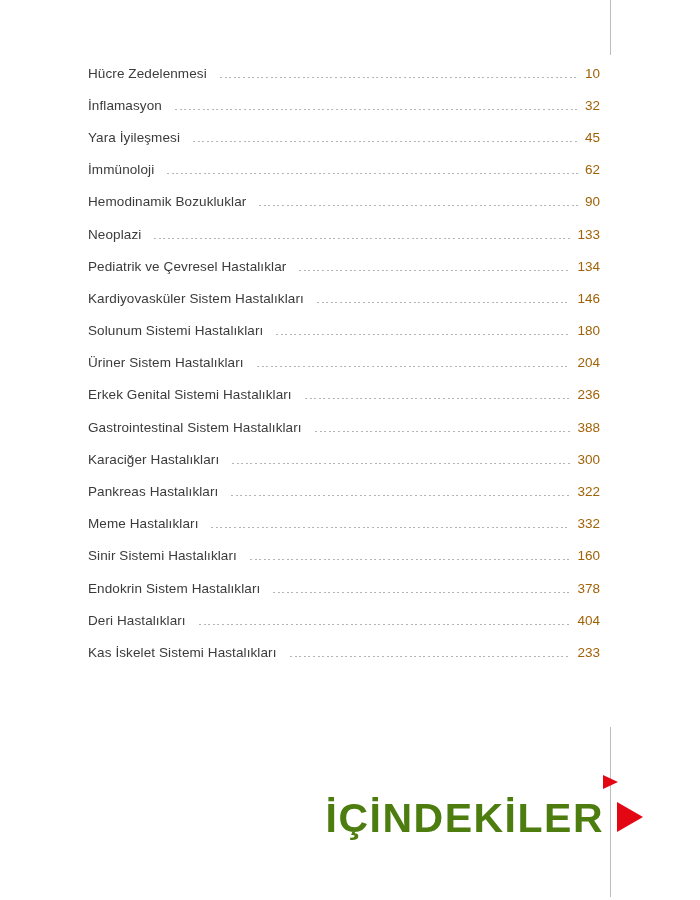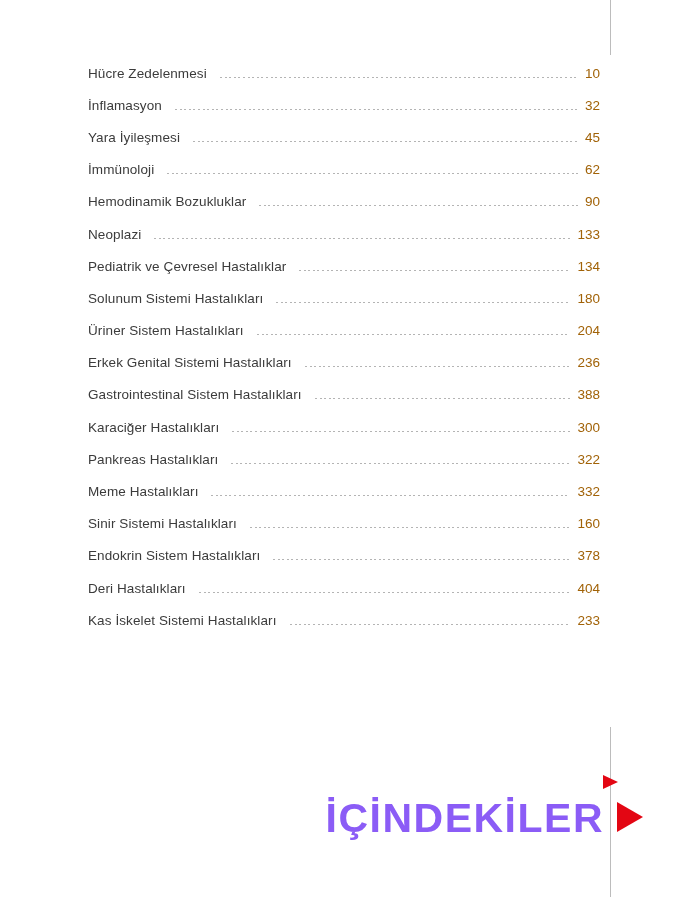--- a/index.html
+++ b/index.html
@@ -42,21 +42,21 @@
   .toc-page { white-space: nowrap; color: #a16207; }
 
   
   .footer-title {
     position: absolute;
     top: 795px;
     right: 96px;
     font-size: 41px;
     font-weight: 600;
     letter-spacing: 1.5px;
-    color: #8b5cf6;
+    color: #4d7c0f;
   }
 
   
   .arrow { position: absolute; width: 0; height: 0; }
   .arrow-small {
     left: 603px; top: 775px;
     border-top: 7px solid transparent;
     border-bottom: 7px solid transparent;
     border-left: 15px solid #e30613;
   }
@@ -102,20 +102,25 @@
   </div>
       <div class="toc-row">
     <span class="toc-label">Neoplazi</span>
     <span class="toc-leader"></span>
     <span class="toc-page">133</span>
   </div>
       <div class="toc-row">
     <span class="toc-label">Pediatrik ve Çevresel Hastalıklar</span>
     <span class="toc-leader"></span>
     <span class="toc-page">134</span>
+  </div>
+      <div class="toc-row">
+    <span class="toc-label">Kardiyovasküler Sistem Hastalıkları</span>
+    <span class="toc-leader"></span>
+    <span class="toc-page">146</span>
   </div>
       <div class="toc-row">
     <span class="toc-label">Solunum Sistemi Hastalıkları</span>
     <span class="toc-leader"></span>
     <span class="toc-page">180</span>
   </div>
       <div class="toc-row">
     <span class="toc-label">Üriner Sistem Hastalıkları</span>
     <span class="toc-leader"></span>
     <span class="toc-page">204</span>

